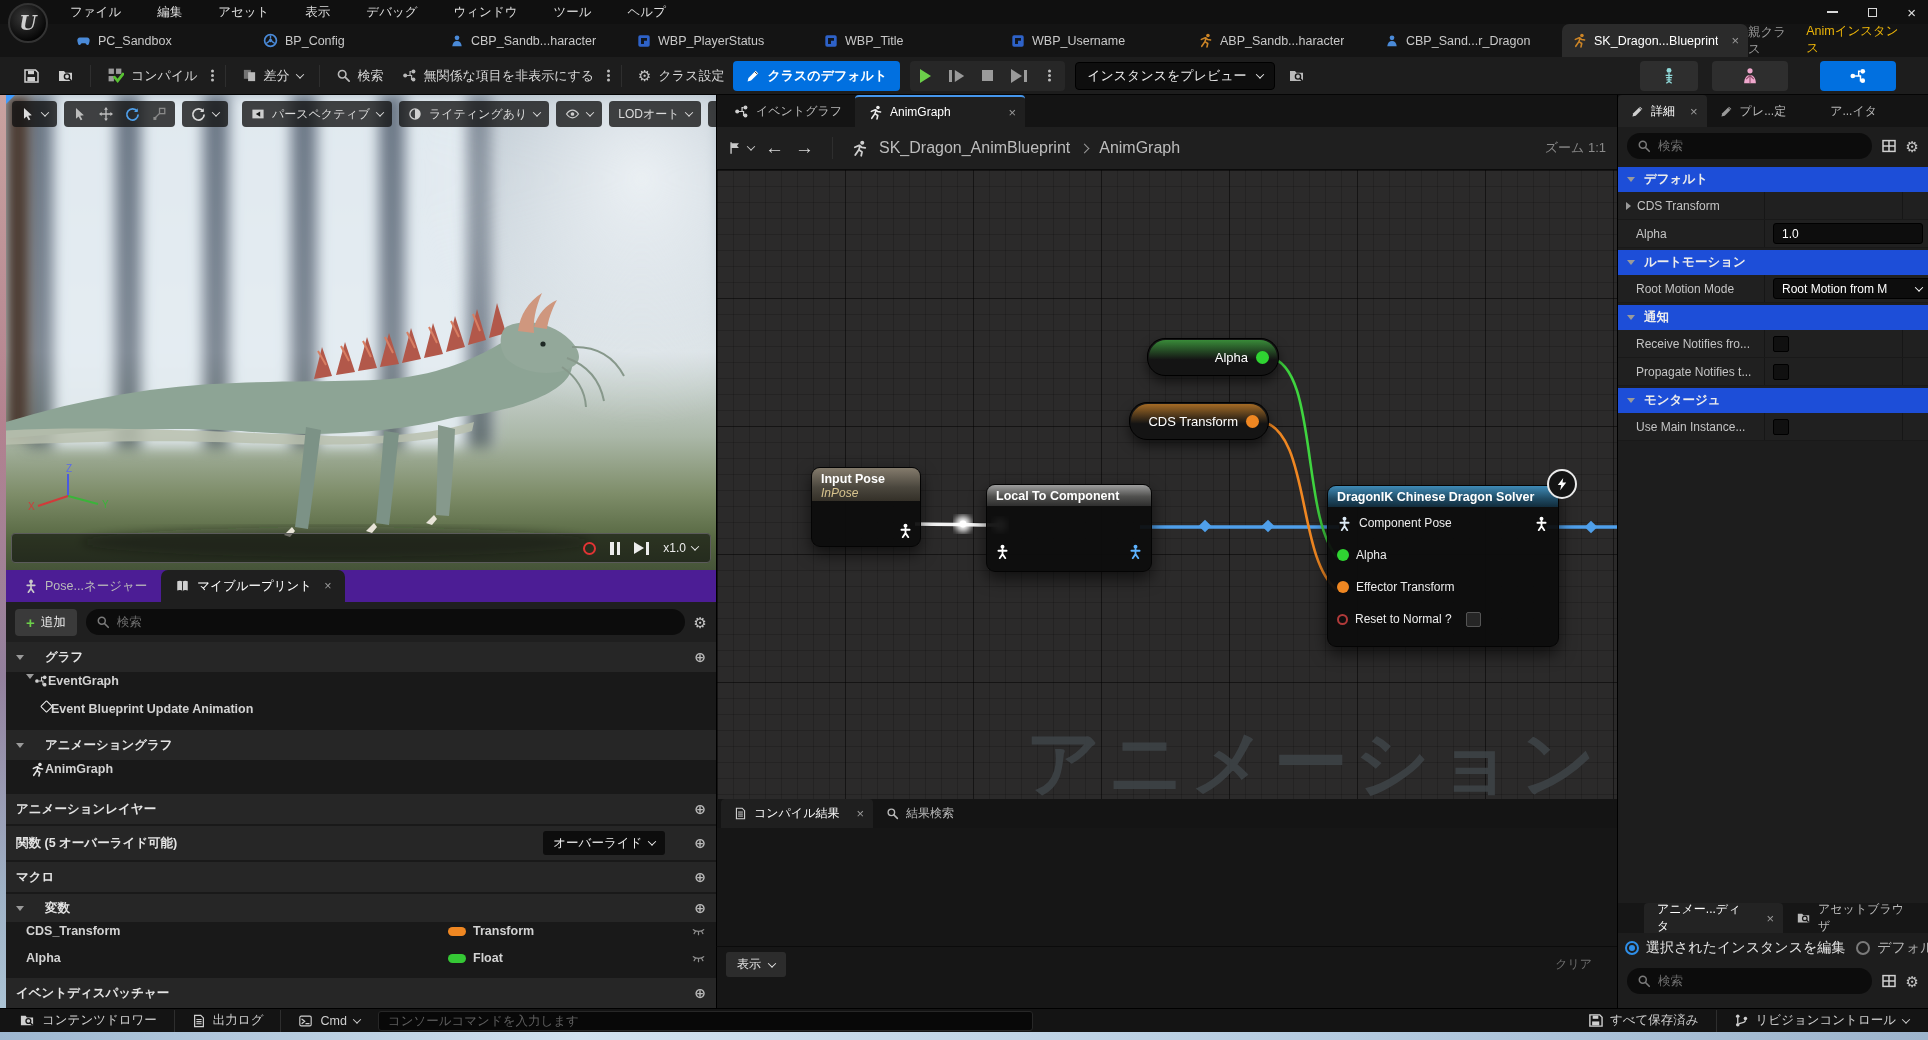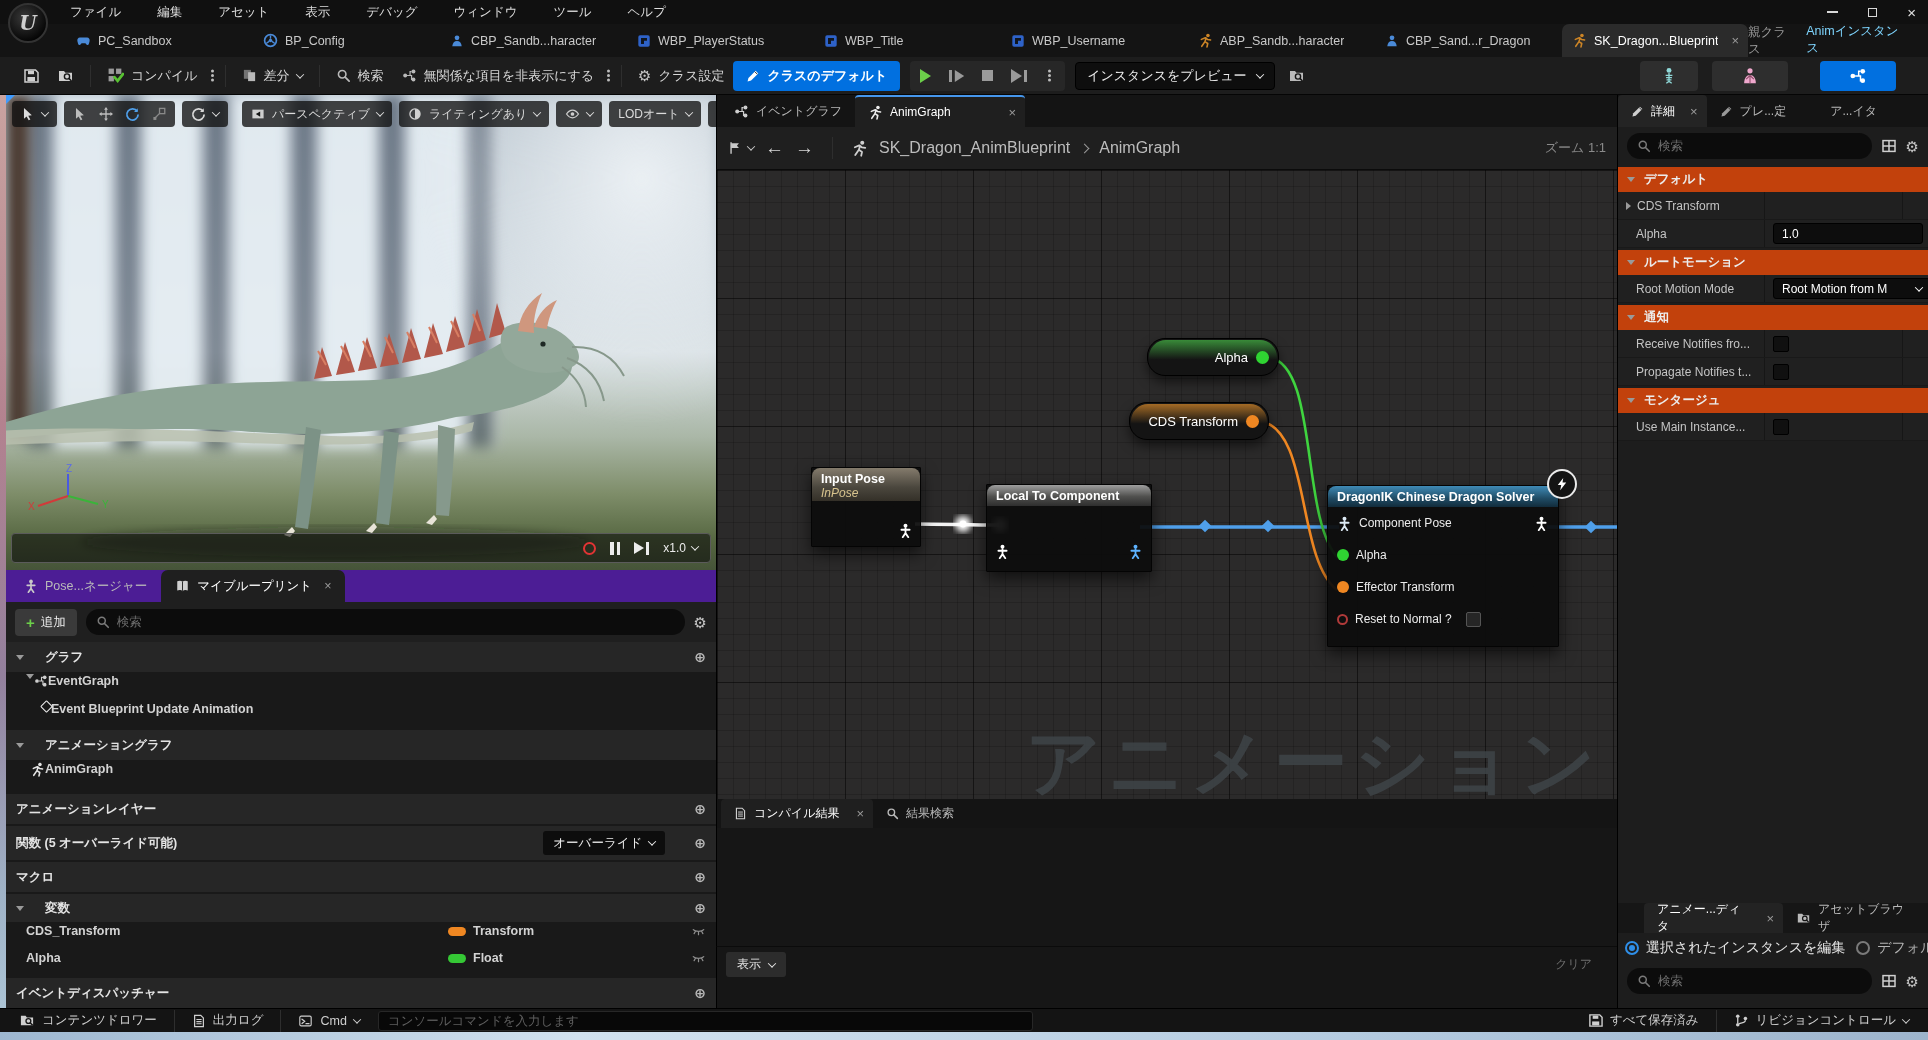--- a/index.html
+++ b/index.html
@@ -21,21 +21,21 @@
   #logo { left:8px; top:3px; width:40px; height:40px; border-radius:50%; background:radial-gradient(circle at 40% 35%,#3a3a3a,#050505 75%); border:2px solid #333; z-index:60; display:flex; align-items:center; justify-content:center; color:#cfcfcf; font-family:"DejaVu Serif",serif; font-style:italic; font-weight:bold; font-size:20px; }
   #winctl { right:12px; top:0; height:24px; display:flex; gap:30px; align-items:center; color:#e0e0e0; }
   .win-min { width:11px; height:2px; background:#d8d8d8; }
   .win-max { width:9px; height:9px; border:1.5px solid #d8d8d8; }
   #tabbar { left:0; top:24px; width:1928px; height:33px; background:#141414; display:flex; align-items:stretch; padding-left:66px; }
   .atab { width:187px; display:flex; align-items:center; gap:7px; padding:0 10px; color:#c9c9c9; font-size:12.5px; flex:none; }
   .atab .lbl { white-space:nowrap; overflow:hidden; }
   .atab.active { width:auto; background:#2b2b2b; border-radius:7px 7px 0 0; color:#fff; padding-right:9px; }
   .atab .x { color:#9a9a9a; margin-left:6px; font-size:13px; }
   #parentclass { margin-left:auto; margin-right:18px; display:flex; align-items:center; gap:8px; font-size:12.5px; color:#9a9a9a; }
-  #parentclass .lnk { color:#7dd3fc; border-bottom:1px dotted #bdbdbd; padding-bottom:1px; }
+  #parentclass .lnk { color:#eab308; border-bottom:1px dotted #bdbdbd; padding-bottom:1px; }
 
   #toolbar { left:0; top:57px; width:1928px; height:38px; background:#1d1d1d; border-bottom:1px solid #050505; display:flex; align-items:center; padding-left:14px; color:#d8d8d8; font-size:13px; }
   .tbtn { display:flex; align-items:center; gap:7px; padding:0 9px; height:30px; border-radius:4px; white-space:nowrap; }
   .btn-blue { background:#0170e0; color:#fff; height:30px; display:flex; align-items:center; gap:7px; padding:0 13px; border-radius:4px; font-weight:bold; }
   #playgroup { background:#272727; border-radius:4px; height:30px; display:flex; align-items:center; margin-left:10px; }
   #playgroup .pbtn { width:31px; height:30px; display:flex; align-items:center; justify-content:center; }
   .sh-play { width:0; height:0; border-top:7px solid transparent; border-bottom:7px solid transparent; border-left:11px solid #6ccf4a; }
   .sh-play.grey { border-left-color:#9a9a9a; }
   .sh-stop { width:11px; height:11px; background:#9a9a9a; }
   .sh-bar { width:3px; height:12px; background:#9a9a9a; margin-left:2px; }
@@ -97,21 +97,21 @@
   #g-bread .zoom { margin-left:auto; color:#8a8a8a; font-size:13px; }
   #g-canvas { left:716px; top:170px; width:901px; height:629px; overflow:hidden; background-color:#2b2a2a;
     background-image:
       linear-gradient(rgba(0,0,0,.42) 1px, transparent 1px),
       linear-gradient(90deg, rgba(0,0,0,.42) 1px, transparent 1px),
       linear-gradient(rgba(0,0,0,.16) 1px, transparent 1px),
       linear-gradient(90deg, rgba(0,0,0,.16) 1px, transparent 1px);
     background-size:128px 128px,128px 128px,16px 16px,16px 16px; border-left:1px solid #000; }
   #g-wm { position:absolute; right:14px; top:544px; font-size:74px; font-weight:bold; letter-spacing:7px; color:#40464a; opacity:.8; white-space:nowrap; }
   #wires { position:absolute; inset:0; }
-  .gnode { position:absolute; background:rgba(13,13,13,.94); border:1px solid #040404; border-radius:1px; box-shadow:0 7px 16px rgba(0,0,0,.6); color:#ececec; }
+  .gnode { position:absolute; background:rgba(13,13,13,.94); border:1px solid #040404; border-radius:9px; box-shadow:0 7px 16px rgba(0,0,0,.6); color:#ececec; }
   .ghead { border-radius:8px 8px 0 0; padding:4px 9px 3px; font-weight:bold; font-size:12.5px; color:#fff; white-space:nowrap; }
   .varpill { position:absolute; height:38px; border-radius:18px; background:#141414; border:1px solid #000; box-shadow:0 6px 12px rgba(0,0,0,.55); display:flex; align-items:center; justify-content:flex-end; gap:8px; padding-right:9px; color:#fff; font-size:13px; overflow:hidden; }
   .varpill::before { content:''; position:absolute; inset:1px; border-radius:17px; background:linear-gradient(180deg, var(--tint) 0%, rgba(0,0,0,0) 58%); opacity:.85; pointer-events:none; }
   .varpill > * { position:relative; }
   .pinc { width:13px; height:13px; border-radius:50%; flex:none; }
   .pring { width:11px; height:11px; border-radius:50%; border:2.5px solid #b03a3a; flex:none; }
   .dikrow { height:32px; display:flex; align-items:center; gap:7px; padding:0 9px; font-size:12px; }
   .cbx-node { width:15px; height:15px; background:#262626; border:1px solid #555; border-radius:2px; margin-left:7px; }
   #dik-badge { position:absolute; left:219px; top:-17px; width:30px; height:30px; border-radius:50%; background:#141414; border:2.5px solid #eaeaea; display:flex; align-items:center; justify-content:center; color:#fff; }
 
@@ -119,21 +119,21 @@
   #c-tabs { left:716px; top:799px; width:901px; height:29px; background:#141414; display:flex; align-items:stretch; padding-left:4px; border-left:1px solid #000; }
   #c-body { left:716px; top:828px; width:901px; height:118px; background:#161616; border-left:1px solid #000; }
   #c-footer { left:716px; top:946px; width:901px; height:62px; background:#161616; border-top:1px solid #0b0b0b; border-left:1px solid #000; display:flex; align-items:flex-start; padding:5px 9px; }
   .btn-show { background:#2c2c2c; border-radius:3px; height:25px; display:flex; align-items:center; gap:8px; padding:0 11px; color:#e4e4e4; }
   .btn-clear { margin-left:auto; color:#6f6f6f; padding:4px 16px; }
 
   
   #details { left:1617px; top:95px; width:311px; height:913px; background:#1d1d1d; border-left:1px solid #000; }
   #d-tabs { height:32px; background:#141414; display:flex; align-items:stretch; }
   #d-search, .srow { height:38px; display:flex; align-items:center; gap:9px; padding:0 9px; }
-  .d-sec { height:25px; background:#c2410c; margin-top:2px; display:flex; align-items:center; gap:9px; padding:0 9px; color:#ececec; font-weight:bold; font-size:12.5px; }
+  .d-sec { height:25px; background:#1d4ed8; margin-top:2px; display:flex; align-items:center; gap:9px; padding:0 9px; color:#ececec; font-weight:bold; font-size:12.5px; }
   .d-row { height:28px; background:#202020; border-bottom:1px solid #191919; display:flex; align-items:stretch; }
   .d-lab { width:146px; display:flex; align-items:center; gap:6px; padding-left:18px; color:#c4c4c4; white-space:nowrap; overflow:hidden; flex:none; }
   .d-val { flex:1; border-left:1px solid #161616; display:flex; align-items:center; padding:0 8px; }
   .d-rst { width:26px; border-left:1px solid #161616; flex:none; }
   .inbox { background:#0d0d0d; border:1px solid #000; border-radius:3px; height:21px; display:flex; align-items:center; gap:6px; padding:0 8px; color:#fff; }
   .cbx { width:16px; height:16px; background:#101010; border:1px solid #000; border-radius:2px; }
   #a-tabs { position:absolute; left:0; top:808px; width:100%; height:30px; background:#161616; display:flex; align-items:stretch; padding-left:26px; }
   #a-radios { position:absolute; left:0; top:838px; width:100%; height:29px; display:flex; align-items:center; gap:7px; padding:0 7px; color:#e6e6e6; font-size:14px; white-space:nowrap; overflow:hidden; }
   .radio { width:14px; height:14px; border-radius:50%; border:2px solid #2f8fe8; display:flex; align-items:center; justify-content:center; flex:none; }
   .radio i { width:6px; height:6px; border-radius:50%; background:#2f8fe8; }

